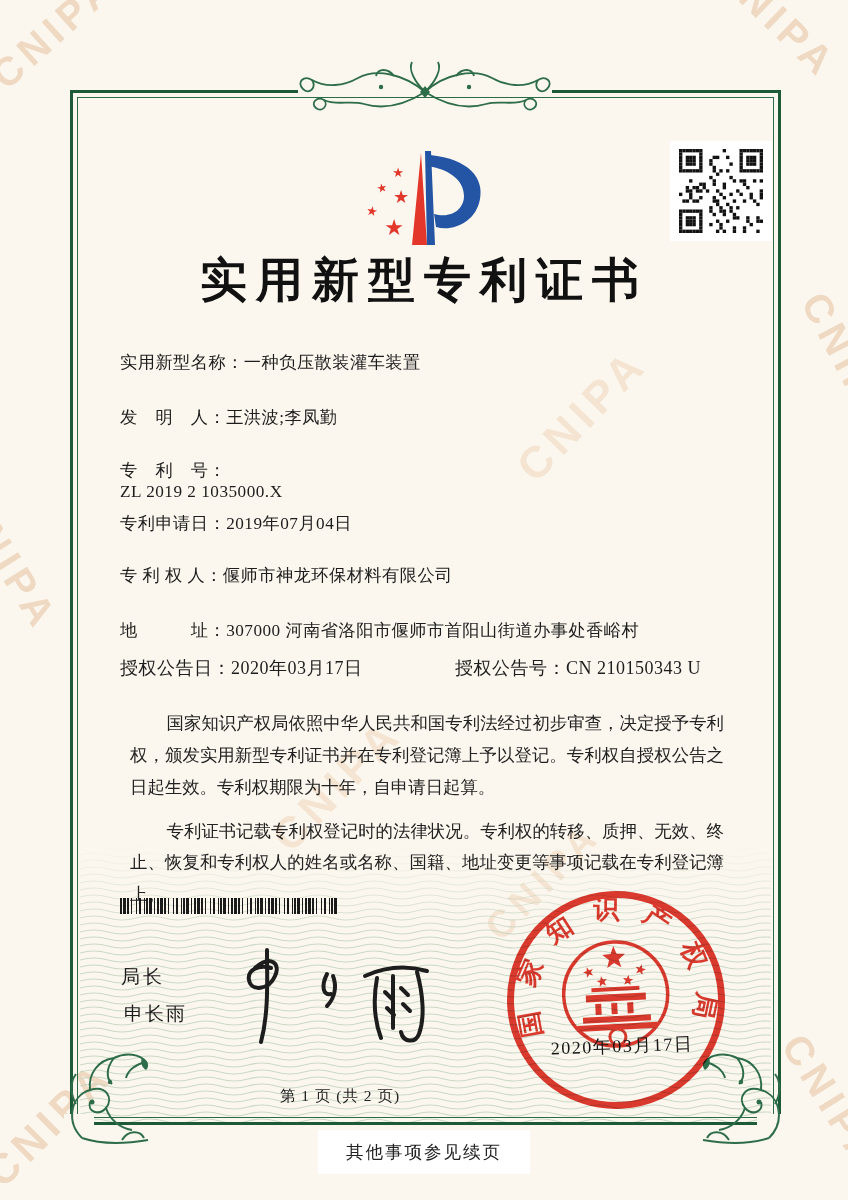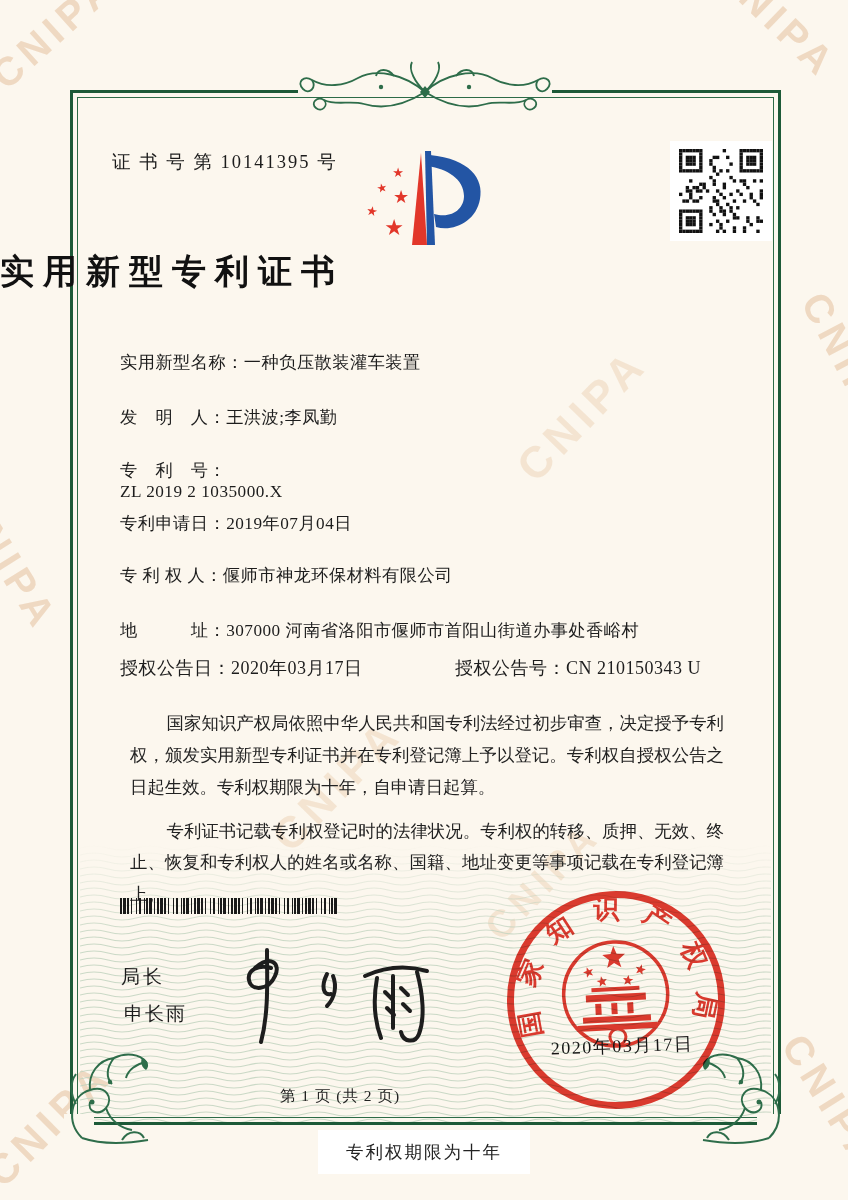--- a/index.html
+++ b/index.html
@@ -23,22 +23,22 @@
     -webkit-mask-image:linear-gradient(180deg,transparent 0,#000 95px);
     mask-image:linear-gradient(180deg,transparent 0,#000 95px);}
   .orn{position:absolute;z-index:3;}
   
   .cert-no{position:absolute;left:112px;top:149px;font-size:18.5px;color:#1c1c1c;
     letter-spacing:2px;z-index:4;}
   .logo{position:absolute;left:350px;top:146px;width:142px;height:106px;z-index:4;}
   .logo-star{position:absolute;color:#e2372a;z-index:5;line-height:1;transform:translate(-50%,-50%);}
   .qr-back{position:absolute;left:670px;top:141px;width:102px;height:100px;background:#fff;z-index:3;}
   .qr{position:absolute;left:679px;top:149px;z-index:4;}
-  .title{position:absolute;left:0;top:249px;width:848px;
-    font-size:34px;font-weight:bold;letter-spacing:9px;color:#111;z-index:4;}
+  .title{position:absolute;left:0;top:249px;width:848px;text-align:center;
+    font-size:47px;font-weight:bold;letter-spacing:9px;color:#111;z-index:4;}
   
   .row{position:absolute;left:120px;width:642px;display:flex;font-size:17.2px;
     color:#1d1d1d;z-index:4;letter-spacing:.5px;}
   .row .lab{flex:0 0 auto;}
   .row .val{flex:1 1 auto;}
   .grant{position:absolute;left:120px;top:656px;width:642px;font-size:18px;
     color:#1d1d1d;z-index:4;letter-spacing:.5px;}
   .grant .g2{position:absolute;left:335px;top:0;}
   .paras{position:absolute;left:118px;top:696px;width:618px;font-size:17.4px;
     line-height:1.83;color:#222;z-index:4;text-align:justify;}
@@ -175,21 +175,20 @@
         <path d="M24,60 C18,50 18,38 24,30"></path>
       </g>
       <g fill="#2e6d4a">
         <circle cx="40" cy="58" r="2.5"></circle>
           <circle cx="58" cy="38" r="2.2"></circle>
         <path d="M90,14 c6,2 8,8 4,12 c-4,-2 -6,-8 -4,-12z"></path>
       </g>
     </g>
   </svg>
 
-  <div class="cert-no">证 书 号 第 10141395 号</div>
 
   <svg class="logo" viewBox="0 0 142 106">
     <path d="M71,7 L62,99 L77,99 Z" fill="#e2372a"></path>
     <path d="M75,5 L81,5 L85,99 L77,99 Z" fill="#2355a4"></path>
     <path d="M80,9 C120,13 134,33 130,53 C126,76 103,86 86,81 L84,68 C103,73 114,62 114,50 C114,33 97,23 78,20 Z" fill="#2355a4"></path>
   </svg>
   <span class="logo-star" style="left:398px;top:172px;font-size:13px;">★</span>
   <span class="logo-star" style="left:382px;top:188px;font-size:12px;transform:translate(-50%,-50%) rotate(-12deg);">★</span>
   <span class="logo-star" style="left:401px;top:197px;font-size:18px;">★</span>
   <span class="logo-star" style="left:372px;top:211px;font-size:13px;transform:translate(-50%,-50%) rotate(10deg);">★</span>
@@ -597,16 +596,16 @@
         <rect x="120" y="112" width="6" height="11"></rect>
         <rect x="75" y="125" width="68" height="6"></rect>
         <rect x="69" y="133" width="80" height="6"></rect>
         <circle cx="109" cy="146" r="8" fill="none" stroke="#dc3126" stroke-width="3"></circle>
       </g>
     </svg>
   </div>
   <div class="seal-date">2020年03月17日</div>
 
   <div class="cont">
-    <span>专利权期限为十年</span>
+    <span>其他事项参见续页</span>
   </div>
 
 </div>
 
 </body></html>

